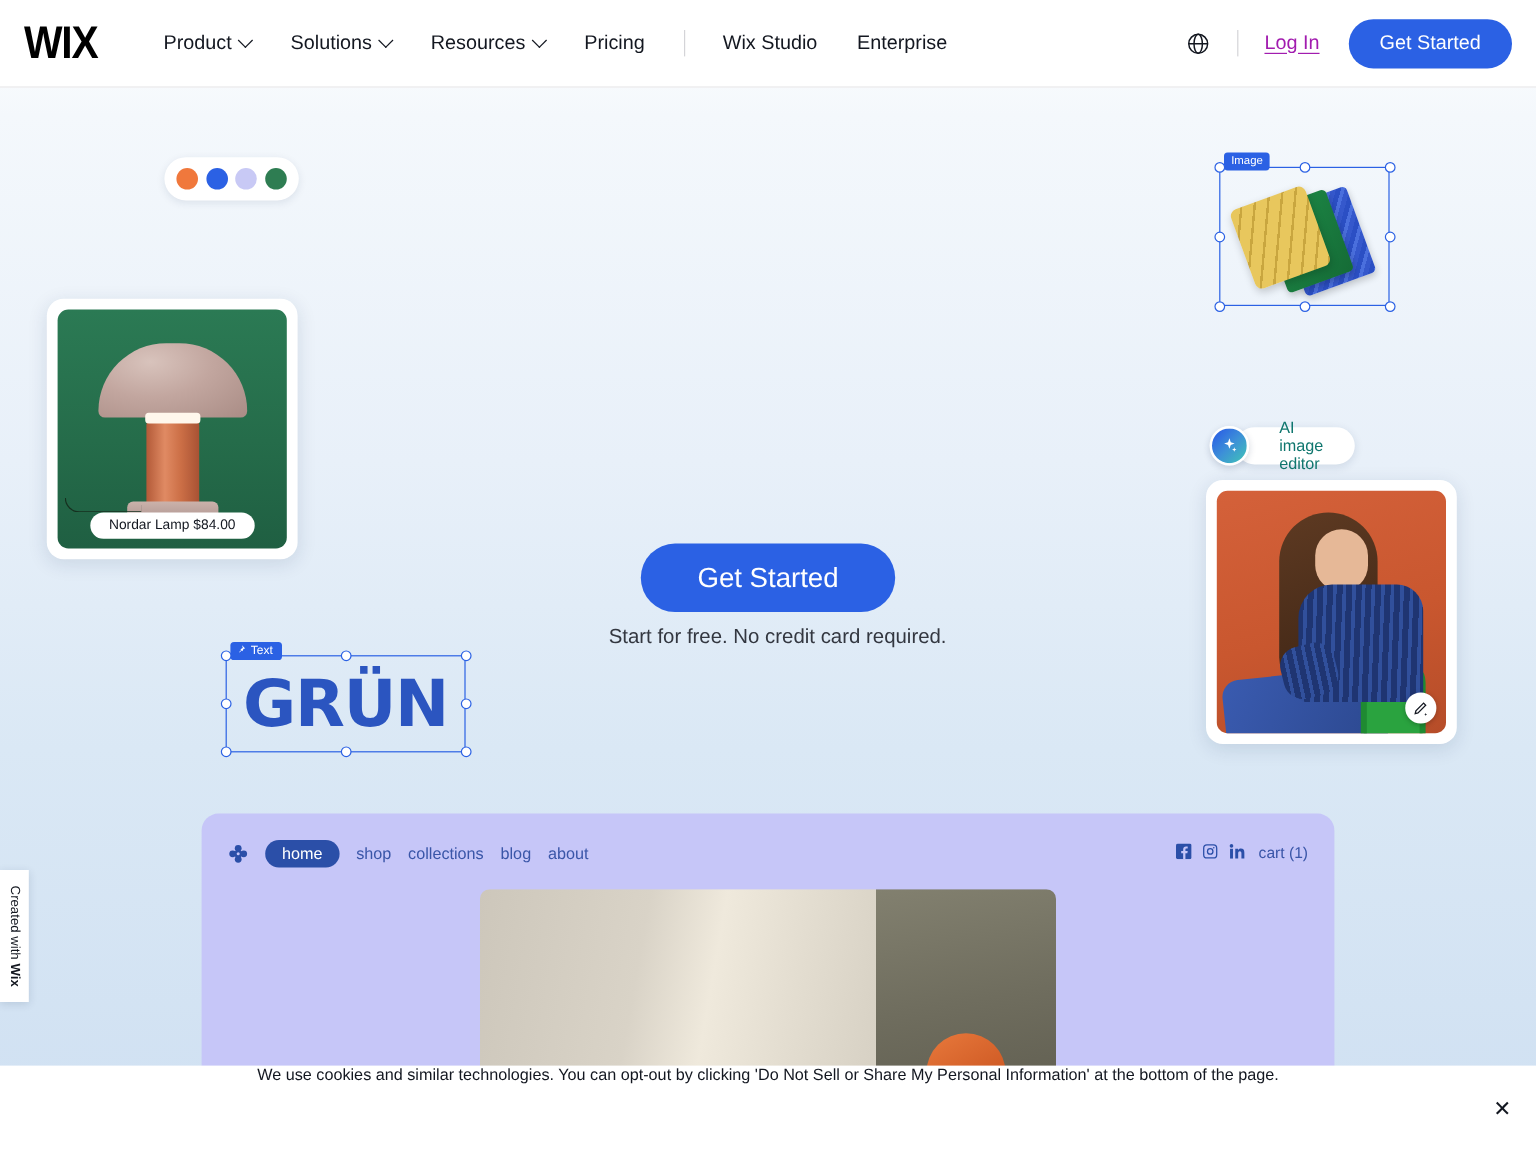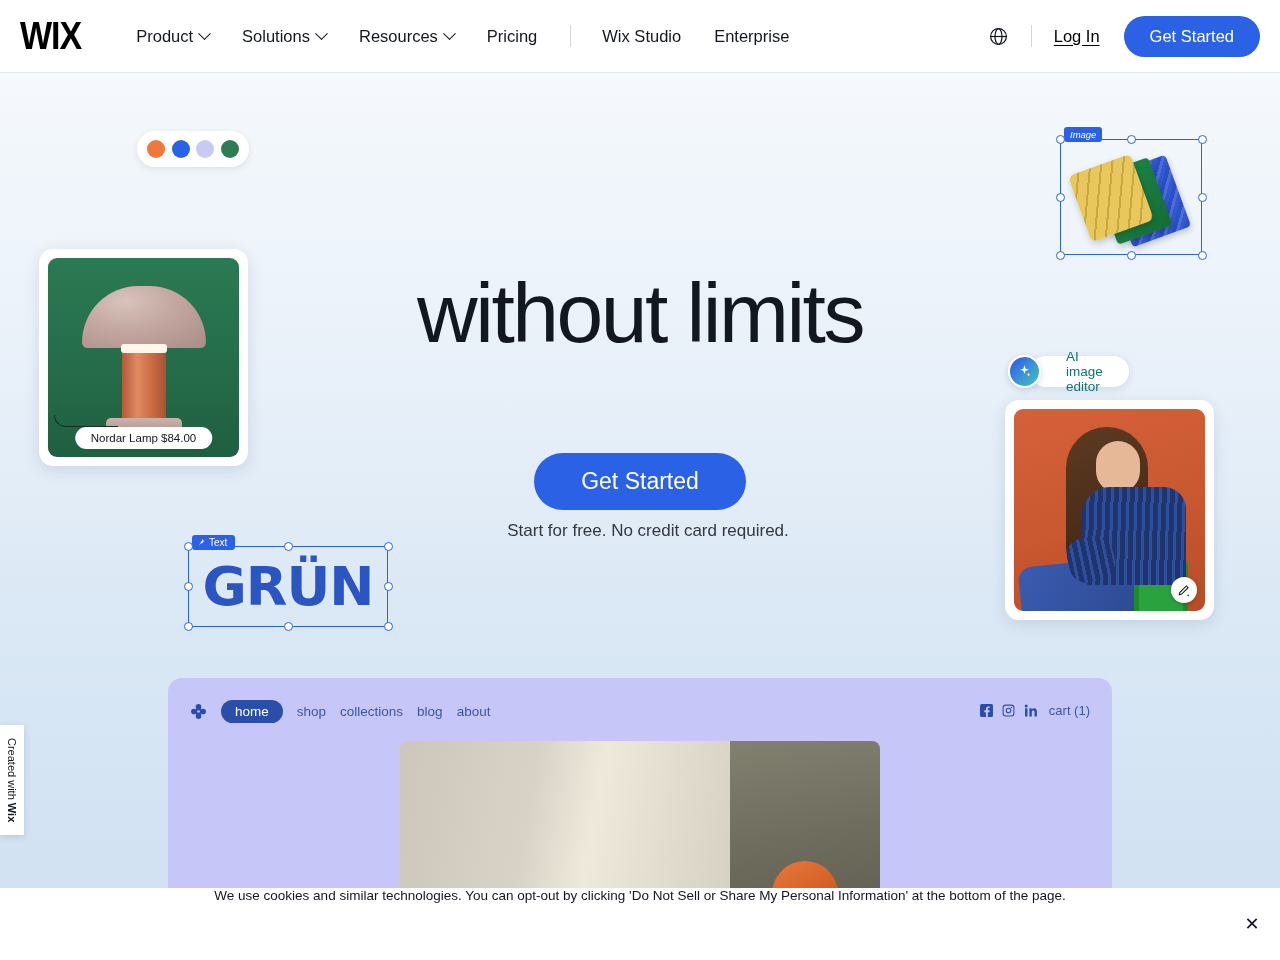--- a/index.html
+++ b/index.html
@@ -49,21 +49,21 @@
     width: 1px; height: 22px; background: #d4d4d8;
     margin-right: 31px;
   }
   .header-right {
     margin-left: auto; display: flex; align-items: center;
     margin-right: 20px; gap: 0;
   }
   .globe { cursor: pointer; display: flex; align-items: center; margin-right: 22px; }
   .hdr-divider { width: 1px; height: 22px; background: #d4d4d8; margin-right: 22px; }
   .login {
-    font-size: 16.5px; color: #000000;
+    font-size: 16.5px; color: #a21caf;
     text-decoration: underline; text-underline-offset: 3px;
     cursor: pointer; margin-right: 24px;
   }
   .cta-sm {
     background: #2b61e4; color: #fff;
     font-size: 16.5px; border: none; border-radius: 40px;
     padding: 11px 26px; cursor: pointer;
     font-family: "Liberation Sans", sans-serif;
   }
 
@@ -175,21 +175,21 @@
     letter-spacing: -1px;
     font-family: "DejaVu Sans", sans-serif;
   }
   .hnd {
     position: absolute; width: 9px; height: 9px;
     background: #fff; border: 1.5px solid #2b61e4; border-radius: 50%;
     cursor: pointer;
   }
 
   
-  .img-wrap { position: absolute; top: 127px; left: 1060px; width: 142px; height: 128px; font-style: italic; }
+  .img-wrap { position: absolute; top: 127px; left: 1016px; width: 142px; height: 128px; }
   .img-box { position: absolute; left: 0; top: 12px; width: 142px; height: 116px; border: 1.3px solid #2b61e4; }
   .img-badge {
     position: absolute; left: 4px; top: 0;
     background: #2b61e4; color: #fff;
     font-size: 9.5px; padding: 2px 6px; border-radius: 3px;
   }
   .books { position: absolute; left: 16px; top: 22px; width: 112px; height: 100px; }
   .bk {
     position: absolute; border-radius: 4px;
   }
@@ -409,21 +409,20 @@
 
   <div class="swatches">
     <span class="swatch" style="background:#f0783c"></span>
     <span class="swatch" style="background:#2b61e4"></span>
     <span class="swatch" style="background:#c8c9f5"></span>
     <span class="swatch" style="background:#2e7d52"></span>
   </div>
 
   <h1 class="hero-title">
     <br>
-    <span>without limits</span>
   </h1>
   <button class="hero-btn">Get Started</button>
   <div class="hero-note">Start for free. No credit card required.</div>
 
   <div class="lamp-card">
     <div class="lamp-img">
       <div class="lamp-shade"></div>
       <div class="lamp-stem"></div>
       <div class="lamp-glow"></div>
       <div class="lamp-base"></div>

